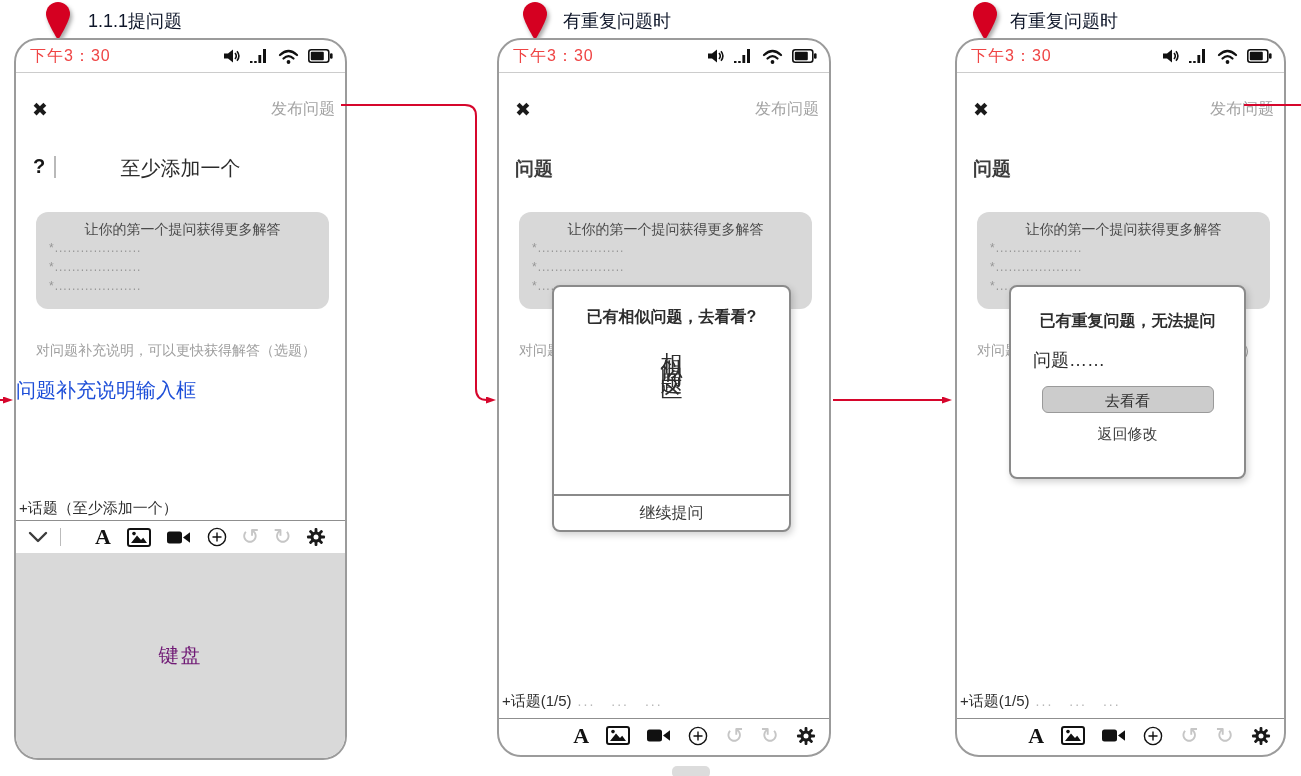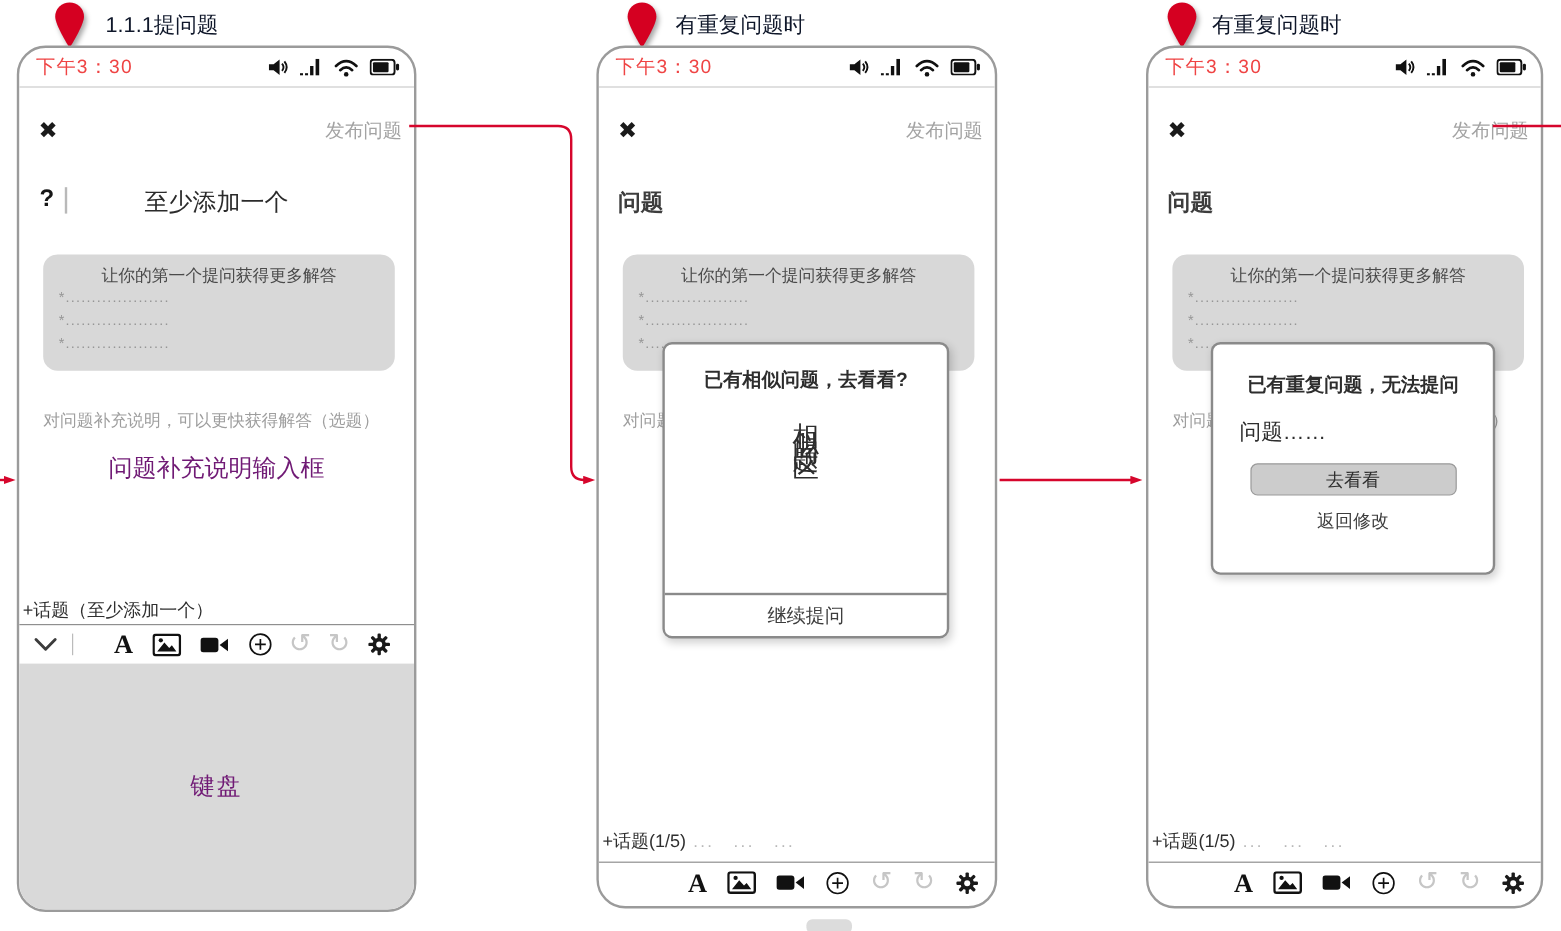--- a/index.html
+++ b/index.html
@@ -26,21 +26,21 @@
   .tips-title{text-align:center;font-size:14px;color:#4a4a4a;}
   .tips-line{margin-left:13px;font-size:12px;color:#969696;line-height:19px;letter-spacing:1px;}
 
   .hint{position:absolute;left:20px;width:298px;top:300px;font-size:14px;color:#9e9e9e;line-height:21px;}
 
   
   .q-row{position:absolute;left:0;right:0;top:115px;height:26px;}
   .q-mark{position:absolute;left:17px;top:0;font-size:20px;font-weight:bold;color:#161616;}
   .q-cursor{position:absolute;left:38px;top:1px;width:2px;height:22px;background:#b9b9b9;}
   .q-label{position:absolute;left:0;right:0;text-align:center;font-size:20px;color:#2b2b2b;}
-  .detail-input{position:absolute;left:0;right:0;top:337px;text-align:center;font-size:20px;color:#701a75;}
+  .detail-input{position:absolute;left:0;right:0;top:337px;text-align:left;font-size:20px;color:#1d4ed8;}
   .topic1{position:absolute;left:3px;top:459px;font-size:15px;color:#2f2f2f;}
   .toolbar1{position:absolute;left:0;right:0;top:480px;height:33px;border-top:1px solid #8f8f8f;display:flex;align-items:center;padding:0 12px;box-sizing:border-box;}
   .keyboard{position:absolute;left:0;right:0;top:513px;bottom:0;background:#d9d9d9;display:flex;align-items:center;justify-content:center;}
   .kb-label{font-size:20px;color:#701a75;letter-spacing:2px;}
 
   
   .p-title{position:absolute;left:16px;top:116px;font-size:19px;font-weight:bold;color:#3d3d3d;}
   .topic23{position:absolute;left:3px;top:652px;font-size:15px;color:#2f2f2f;}
   .topic-dots{color:#b8b8b8;font-size:14px;margin-left:6px;letter-spacing:2px;}
   .toolbar23{position:absolute;left:0;right:0;top:678px;height:34px;border-top:1px solid #8f8f8f;display:flex;align-items:center;justify-content:flex-end;gap:17px;padding-right:13px;box-sizing:border-box;}

